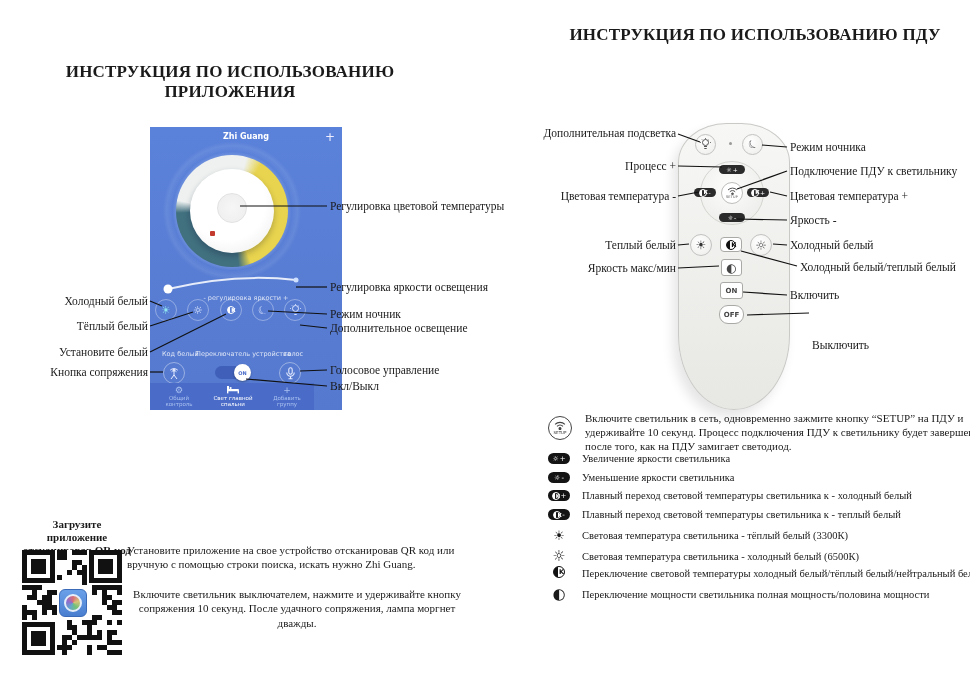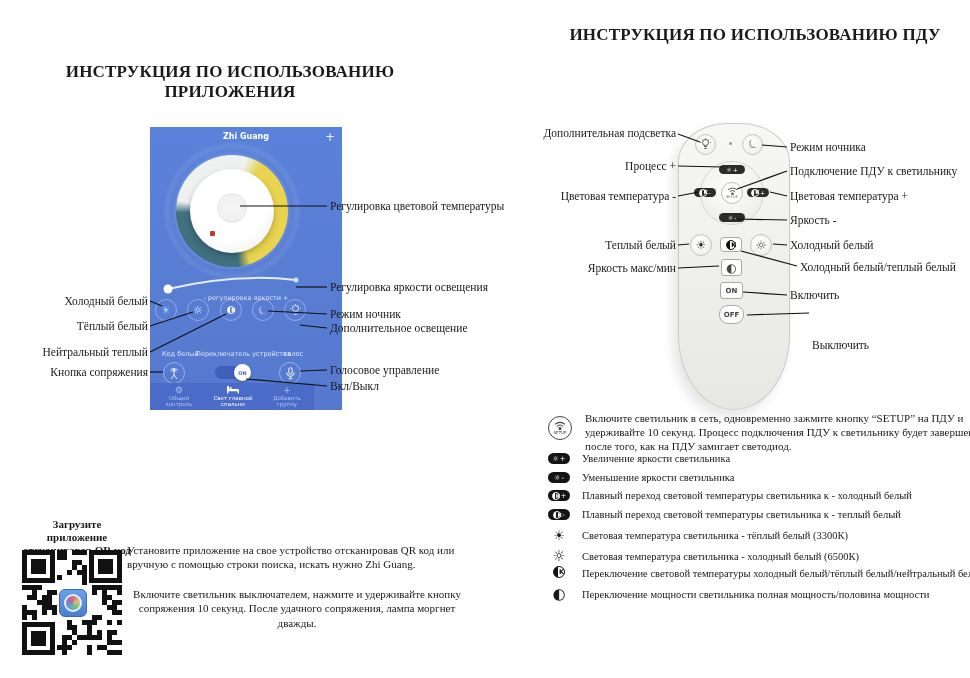--- a/index.html
+++ b/index.html
@@ -263,21 +263,21 @@
     <div class="sqbtn" style="left:41px; top:158px; width:23px; height:17px; border-radius:3px; font-size:7px; font-weight:bold;">
       <span>ON</span>
     </div>
     <div class="sqbtn" style="left:40px; top:181px; width:25px; height:19px; border-radius:9px; font-size:7px; font-weight:bold;">
       <span>OFF</span>
     </div>
   </div>
 
   <div class="callout r" style="right:822px; top:295px;">Холодный белый</div>
   <div class="callout r" style="right:822px; top:320px;">Тёплый белый</div>
-  <div class="callout r" style="right:822px; top:346px;">Нейтральный теплый</div>
+  <div class="callout r" style="right:822px; top:346px;">Установите белый</div>
   <div class="callout r" style="right:822px; top:366px;">Кнопка сопряжения</div>
 
   <div class="callout" style="left:330px; top:200px;">Регулировка цветовой температуры</div>
   <div class="callout" style="left:330px; top:281px;">Регулировка яркости освещения</div>
   <div class="callout" style="left:330px; top:308px;">Режим ночник</div>
   <div class="callout" style="left:330px; top:322px;text-align:center;">Дополнительное освещение</div>
   <div class="callout" style="left:330px; top:364px;">Голосовое управление</div>
   <div class="callout" style="left:330px; top:380px;">Вкл/Выкл</div>
 
   <div class="callout r" style="right:294px; top:127px;">Дополнительная подсветка</div>

